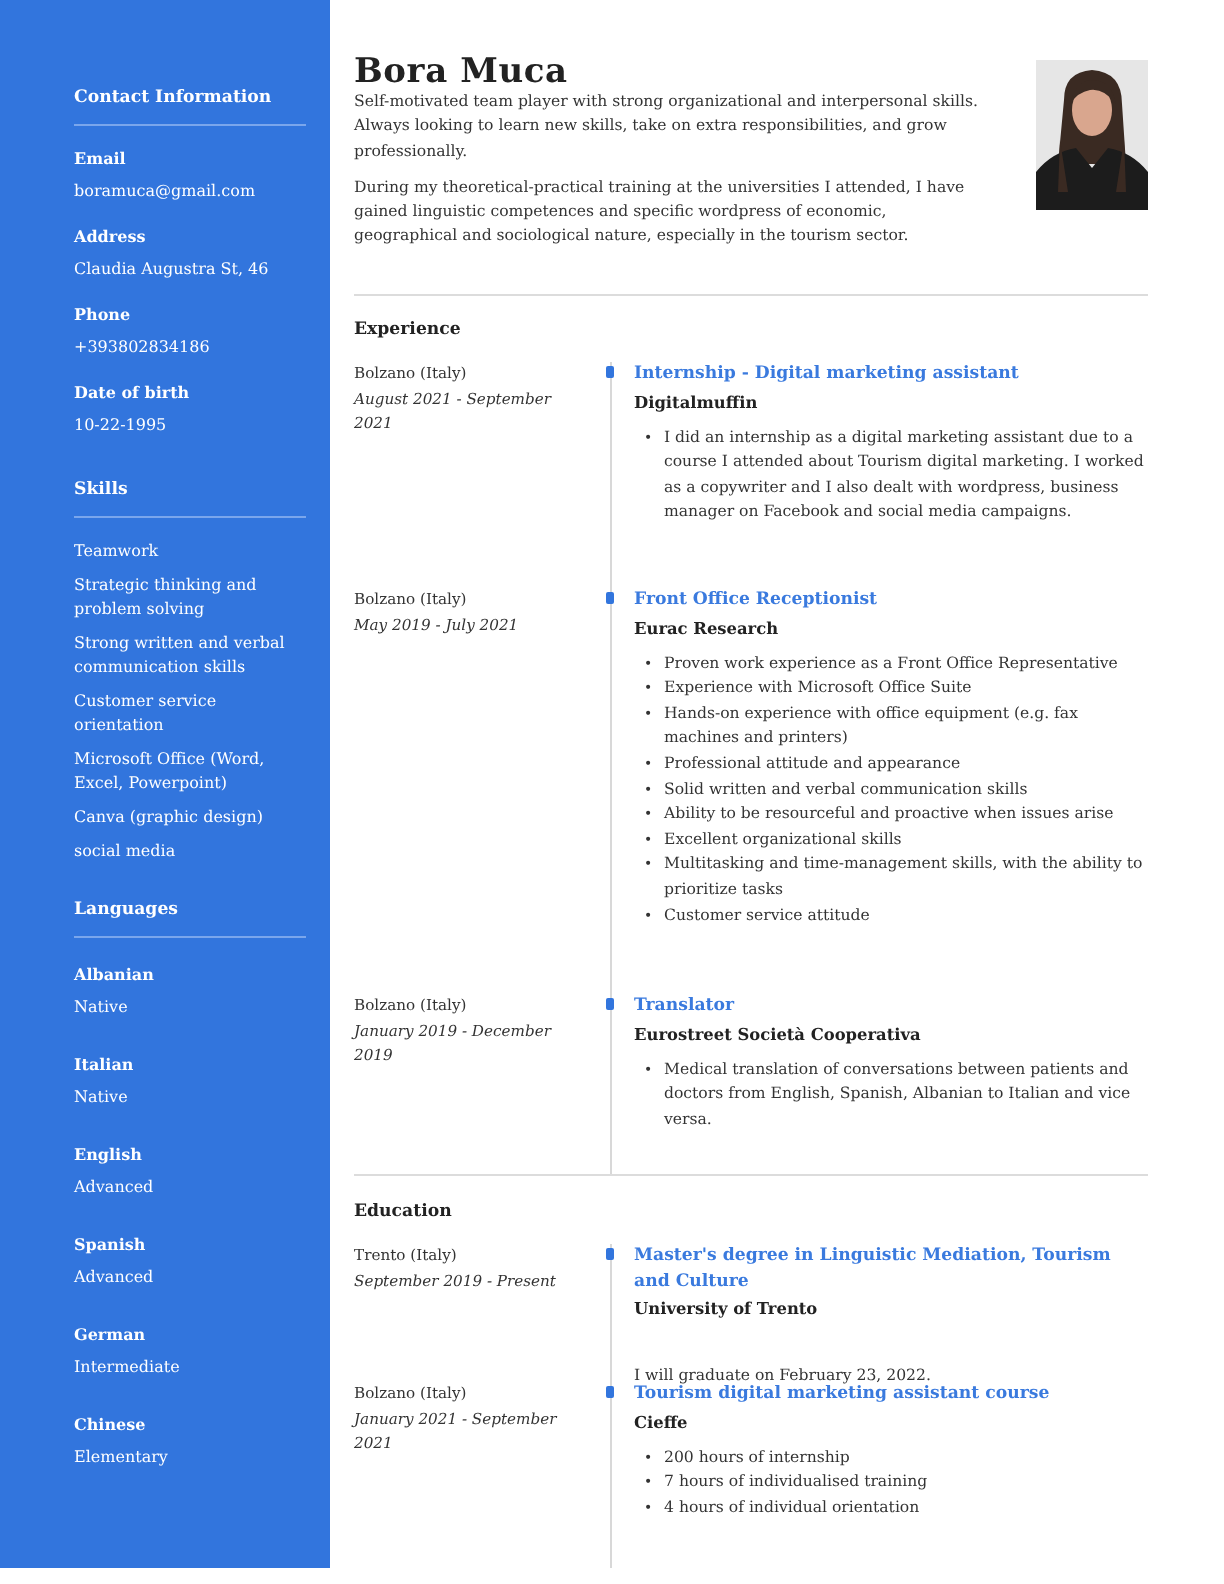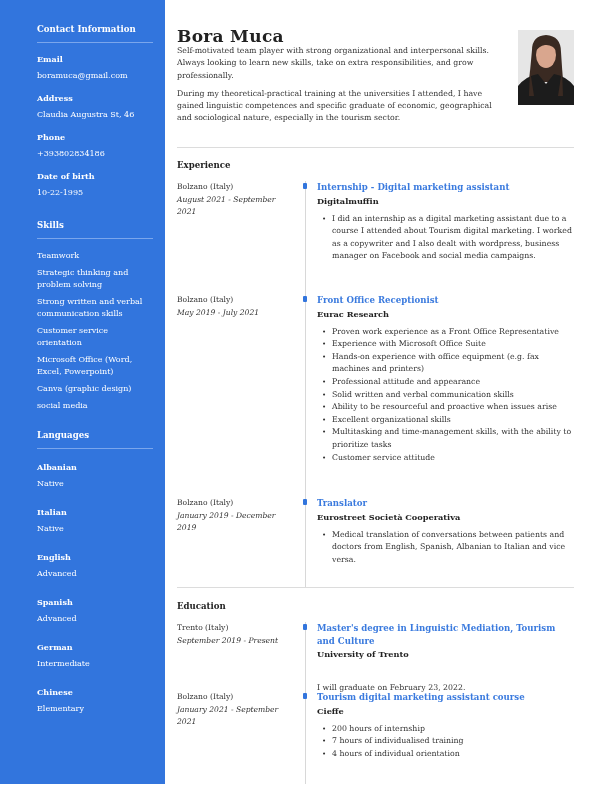--- a/index.html
+++ b/index.html
@@ -1,21 +1,21 @@
 <!DOCTYPE html>
 <html><head>
 <meta charset="utf-8">
 <style>
   * { box-sizing: border-box; margin: 0; padding: 0; }
   html, body { width: 612px; height: 792px; background: #ffffff; overflow: hidden; }
   body { position: relative; font-family: "DejaVu Serif", "Liberation Serif", serif; color: #333333; }
 
   .sidebar {
     position: absolute; left: 0; top: 0; width: 165px; height: 784px;
-    background: #3275dd; color: #ffffff; padding: 23px 12px 0 37px;
+    background: #3275dd; color: #ffffff; padding: 43px 12px 0 37px;
   }
   .sb-section-title { font-size: 8.6px; font-weight: bold; line-height: 12px; }
   .sb-rule { width: 116px; height: 1px; background: #7aa6ec; margin-top: 7px; }
   .sb-label { font-size: 8px; font-weight: bold; line-height: 11px; margin-top: 12px; }
   .sb-value { font-size: 8px; line-height: 11px; margin-top: 5px; }
   .sb-contact .sb-label:first-of-type { margin-top: 12px; }
   .sb-skills { margin-top: 21px; }
   .sb-skills ul { list-style: none; margin-top: 11px; }
   .sb-skills li { font-size: 8px; line-height: 12px; margin-bottom: 5px; width: 112px; }
   .sb-langs { margin-top: 17px; }
@@ -108,21 +108,21 @@
       <div class="sb-label">Chinese</div>
       <div class="sb-value">Elementary</div>
     </div>
   </section>
 </aside>
 
 <header class="main">
   <h1 class="name">Bora  Muca</h1>
   <div class="summary">
     <p>Self-motivated team player with strong organizational and interpersonal skills. Always looking to learn new skills, take on extra responsibilities, and grow professionally.</p>
-    <p>During my theoretical-practical training at the universities I attended, I have gained linguistic competences and specific graduate of economic, geographical and sociological nature, especially in the tourism sector.</p>
+    <p>During my theoretical-practical training at the universities I attended, I have gained linguistic competences and specific wordpress of economic, geographical and sociological nature, especially in the tourism sector.</p>
   </div>
 </header>
 
 <div class="photo" aria-label="profile-photo">
   <svg width="56" height="75" viewBox="0 0 56 75">
     <rect width="56" height="75" fill="#e6e6e6"></rect>
     <path d="M14 20 Q14 6 28 5 Q43 6 43 22 L45 52 L11 52 Z" fill="#3a2a22"></path>
     <ellipse cx="28" cy="25" rx="10" ry="13" fill="#d9a68e"></ellipse>
     <path d="M17 22 Q20 10 28 10 Q38 10 40 22 Q34 14 27 15 Q21 16 17 22 Z" fill="#3a2a22"></path>
     <path d="M0 75 L0 56 Q8 46 20 44 L28 54 L36 44 Q48 46 56 56 L56 75 Z" fill="#1c1c1c"></path>

